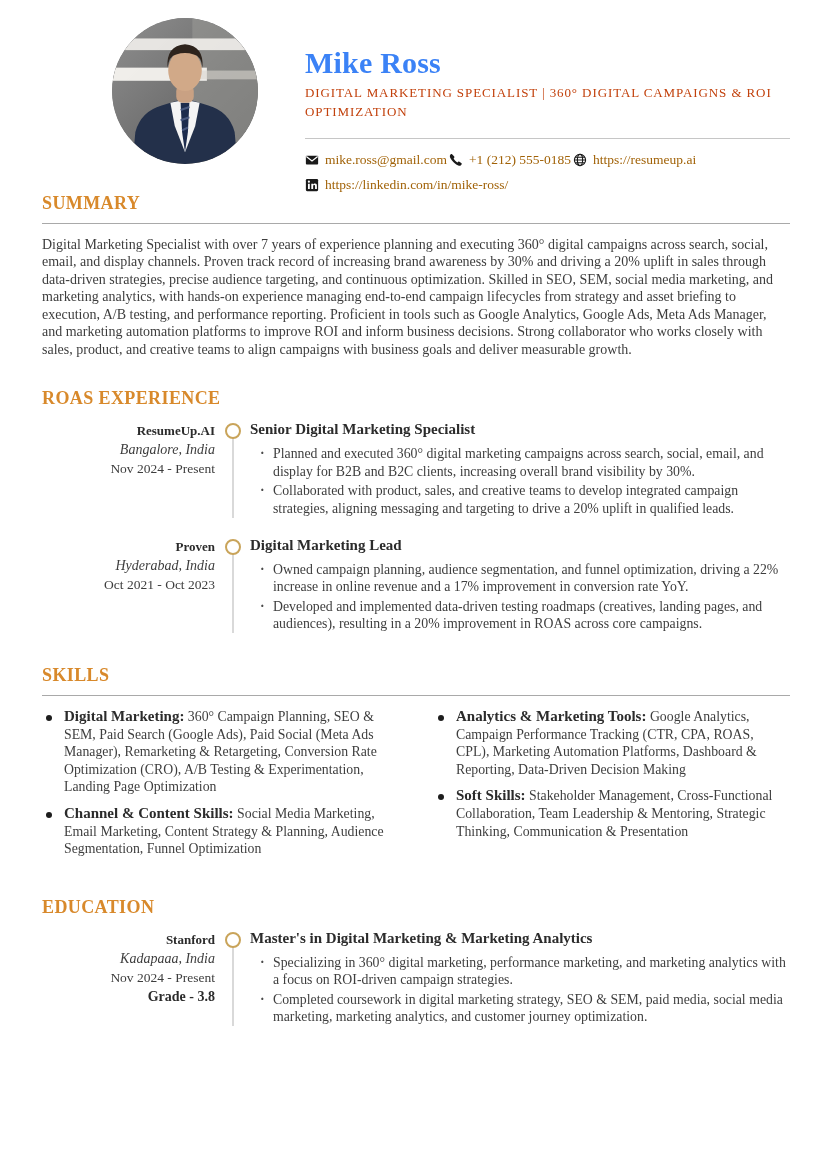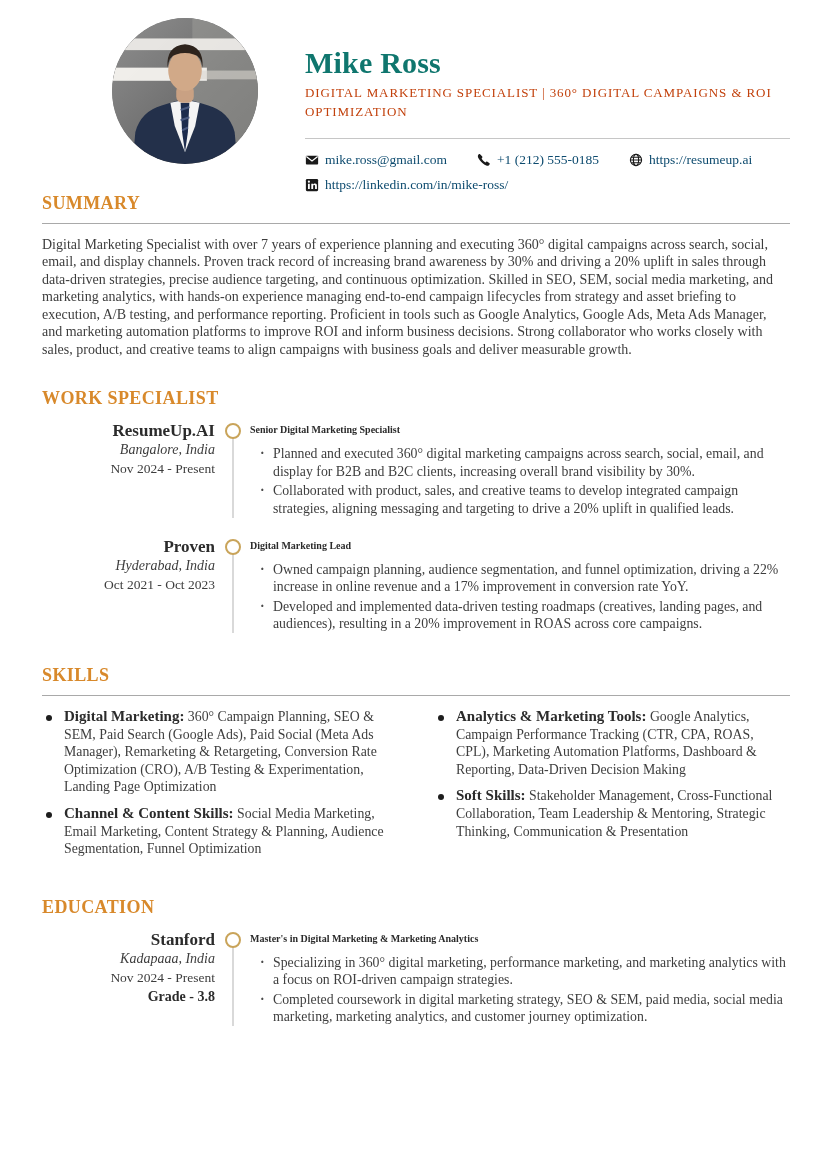--- a/index.html
+++ b/index.html
@@ -17,28 +17,28 @@
   
   .header { display:flex; padding-top:18px; }
   .avatar {
     flex:none; width:146px; height:146px; margin-left:70px;
     border-radius:50%; overflow:hidden; background:#7d7d7d;
   }
   .avatar svg { display:block; width:100%; height:100%; }
   .header-text { margin-left:47px; width:485px; padding-top:28px; }
   h1.name {
     margin:0 0 5px 0; font-size:30px; line-height:1.1;
-    font-weight:700; color:#0f766e; letter-spacing:.2px;
+    font-weight:700; color:#3b82f6; letter-spacing:.2px;
   }
   .job-title {
     font-size:13px; letter-spacing:.9px; line-height:1.45;
     color:#c2410c; text-transform:uppercase;
   }
   .header-rule { border:none; border-top:1px solid #c6c6c6; margin:16px 0 13px 0; }
-  .contact-row { display:flex; align-items:center; gap:30px; font-size:13.5px; color:#0c4a6e; }
+  .contact-row { display:flex; align-items:center; gap:2px; font-size:13.5px; color:#a16207; }
   .contact-row + .contact-row { margin-top:9px; }
   .contact-item { display:flex; align-items:center; gap:6px; white-space:nowrap; }
   .cicon { display:inline-flex; width:14px; height:14px; flex:none; }
   .cicon svg { width:14px; height:14px; }
 
   
   h2.section-heading {
     margin:0; font-size:18px; font-weight:700;
     color:#d8892b; letter-spacing:.4px;
   }
@@ -47,36 +47,36 @@
 
   .summary-section { }
   .summary-text { margin:12px 0 0 0; font-size:14px; line-height:17.5px; color:#3d3d3d; }
 
   
   .timeline-section { margin-top:30px; }
   .timeline-section h2 { margin-bottom:11px; }
   .entry { display:grid; grid-template-columns:173px 35px 1fr; }
   .entry.connect { padding-bottom:16px; }
   .entry-meta { text-align:right; line-height:19px; padding-top:1px; }
-  .entry-company { font-size:17px; font-weight:700; color:#2b2b2b; }
+  .entry-company { font-size:13px; font-weight:700; color:#2b2b2b; }
   .entry-location { font-size:14px; font-style:italic; color:#3d3d3d; }
   .entry-dates { font-size:13.5px; color:#3d3d3d; }
   .entry-grade { font-size:14px; font-weight:700; color:#2b2b2b; }
   .entry-marker { position:relative; }
   .entry-marker .circle {
     position:absolute; top:3px; left:50%; transform:translateX(-50%);
     width:12px; height:12px; border:2px solid #c9a45a; border-radius:50%;
     background:#fff; z-index:1; box-sizing:content-box;
   }
   .entry-marker::after {
     content:""; position:absolute; top:18px; bottom:2px; left:50%;
     width:2px; margin-left:-1px; background:#d9d9d9;
   }
   .entry-content { padding-top:0; }
-  .entry-role { margin:0 0 6px 0; font-size:10px; font-weight:700; color:#2b2b2b; line-height:19px; }
+  .entry-role { margin:0 0 6px 0; font-size:15px; font-weight:700; color:#2b2b2b; line-height:19px; }
   ul.entry-bullets { list-style:none; margin:0; padding:0 0 0 10px; }
   ul.entry-bullets li {
     position:relative; padding-left:13px; margin-bottom:2px;
     font-size:13.8px; line-height:17.6px; color:#3e3e3e;
   }
   ul.entry-bullets li::before {
     content:"·"; position:absolute; left:0; top:0;
     font-weight:700; color:#4a4a4a;
   }
 
@@ -184,21 +184,21 @@
     </div>
   </header>
 
   <section class="summary-section">
     <h2 class="section-heading">SUMMARY</h2>
     <hr class="section-rule">
     <p class="summary-text">Digital Marketing Specialist with over 7 years of experience planning and executing 360° digital campaigns across search, social, email, and display channels. Proven track record of increasing brand awareness by 30% and driving a 20% uplift in sales through data-driven strategies, precise audience targeting, and continuous optimization. Skilled in SEO, SEM, social media marketing, and marketing analytics, with hands-on experience managing end-to-end campaign lifecycles from strategy and asset briefing to execution, A/B testing, and performance reporting. Proficient in tools such as Google Analytics, Google Ads, Meta Ads Manager, and marketing automation platforms to improve ROI and inform business decisions. Strong collaborator who works closely with sales, product, and creative teams to align campaigns with business goals and deliver measurable growth.</p>
   </section>
 
   <section class="timeline-section">
-    <h2 class="section-heading indented-heading">WORK SPECIALIST</h2>
+    <h2 class="section-heading indented-heading">ROAS EXPERIENCE</h2>
 
     <div class="entry connect">
       <div class="entry-meta">
         <div class="entry-company">ResumeUp.AI</div>
         <div class="entry-location">Bangalore, India</div>
         <div class="entry-dates">Nov 2024 - Present</div>
       </div>
       <div class="entry-marker">
         <span class="circle"></span>
       </div>

